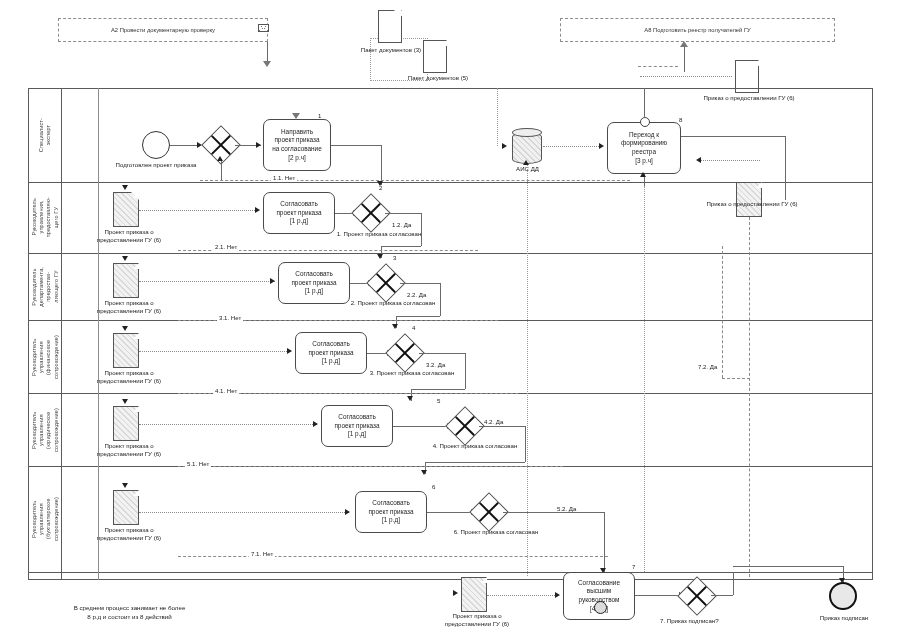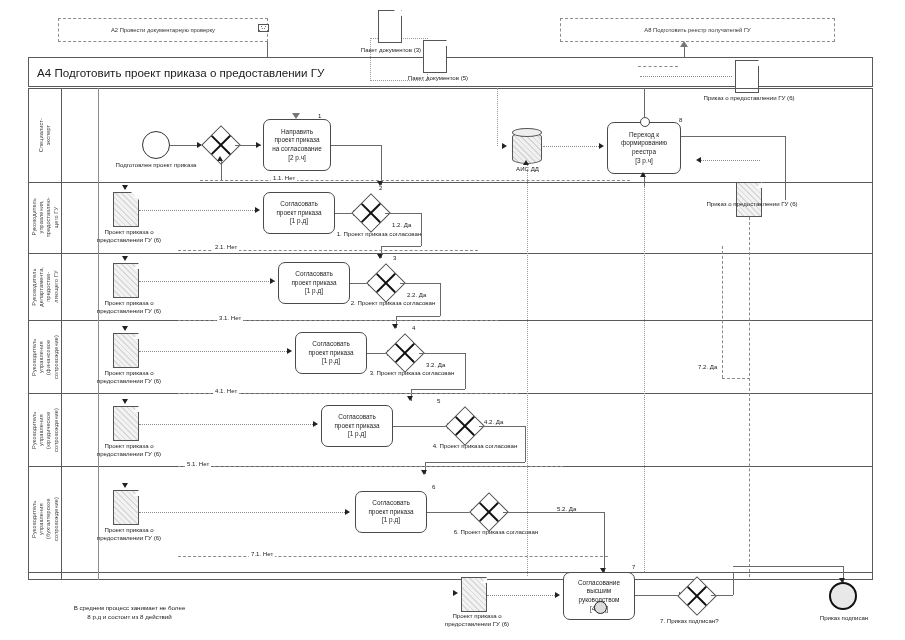--- a/index.html
+++ b/index.html
@@ -99,23 +99,20 @@
     <span>A8 Подготовить реестр получателей ГУ</span>
   </div>
 
   <div class="ln v" style="left:267px;top:42px;height:24px;"></div>
   <div class="arwo d" style="left:263px;top:61px;"></div>
   <div class="msg" style="left:258px;top:24px;width:11px;height:8px;"></div>
 
   <div class="ln v" style="left:684px;top:46px;height:26px;"></div>
   <div class="arwo u" style="left:680px;top:41px;"></div>
 
-  <div class="pool" style="left:28px;top:57px;width:845px;height:30px;">
-    <span>A4 Подготовить проект приказа о предоставлении ГУ</span>
-  </div>
 
   <div class="dotbox" style="left:370px;top:38px;width:58px;height:43px;"></div>
   <div class="doc" style="left:378px;top:10px;width:24px;height:33px;"></div>
   <div class="dogear" style="left:394px;top:10px;border-left-color:transparent;border-top:8px solid #fff;"></div>
   <div class="lbl w" style="left:345px;top:46px;width:92px;">Пакет документов
 (3)</div>
 
   <div class="doc" style="left:423px;top:40px;width:24px;height:33px;"></div>
   <div class="lbl w" style="left:392px;top:74px;width:92px;">Пакет документов
 (5)</div>

